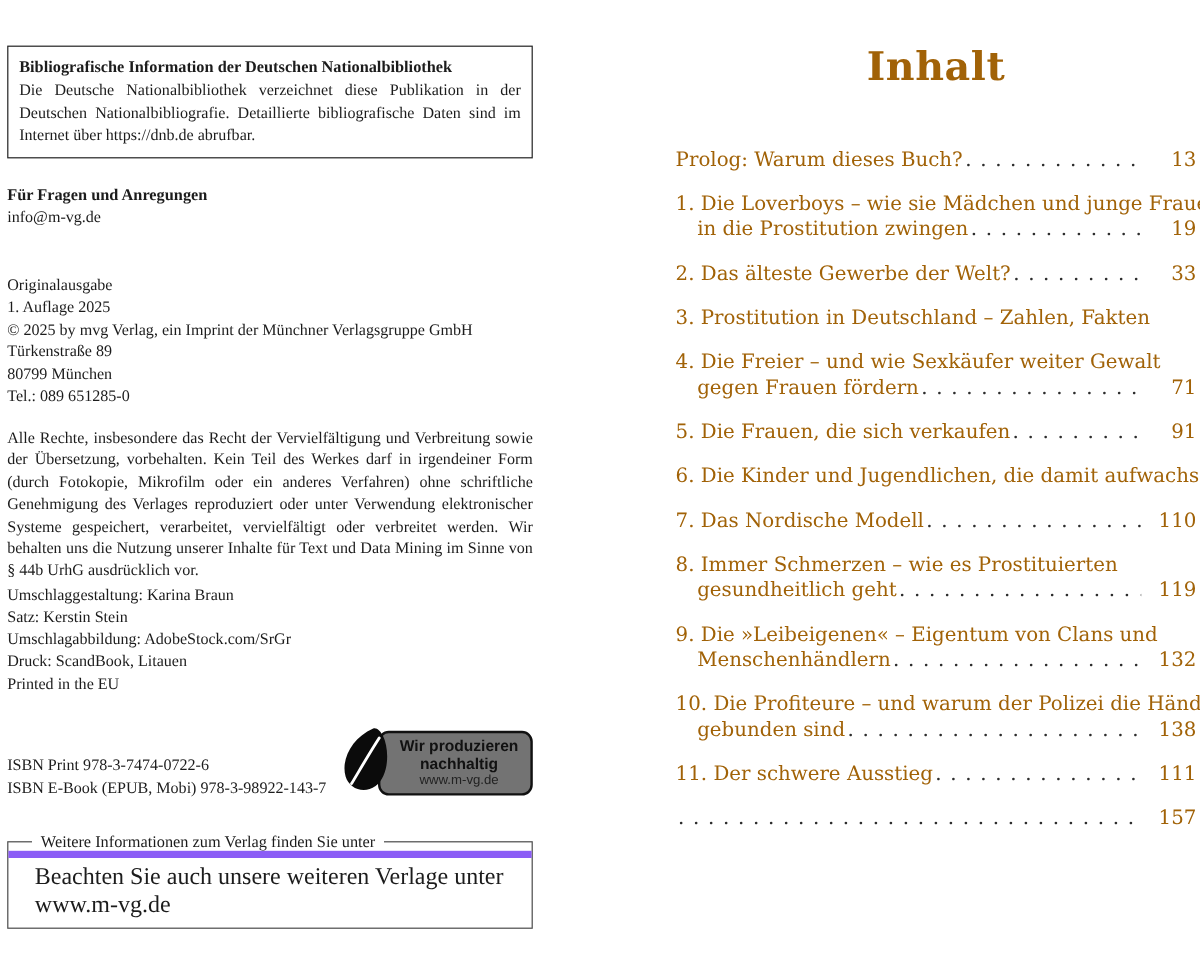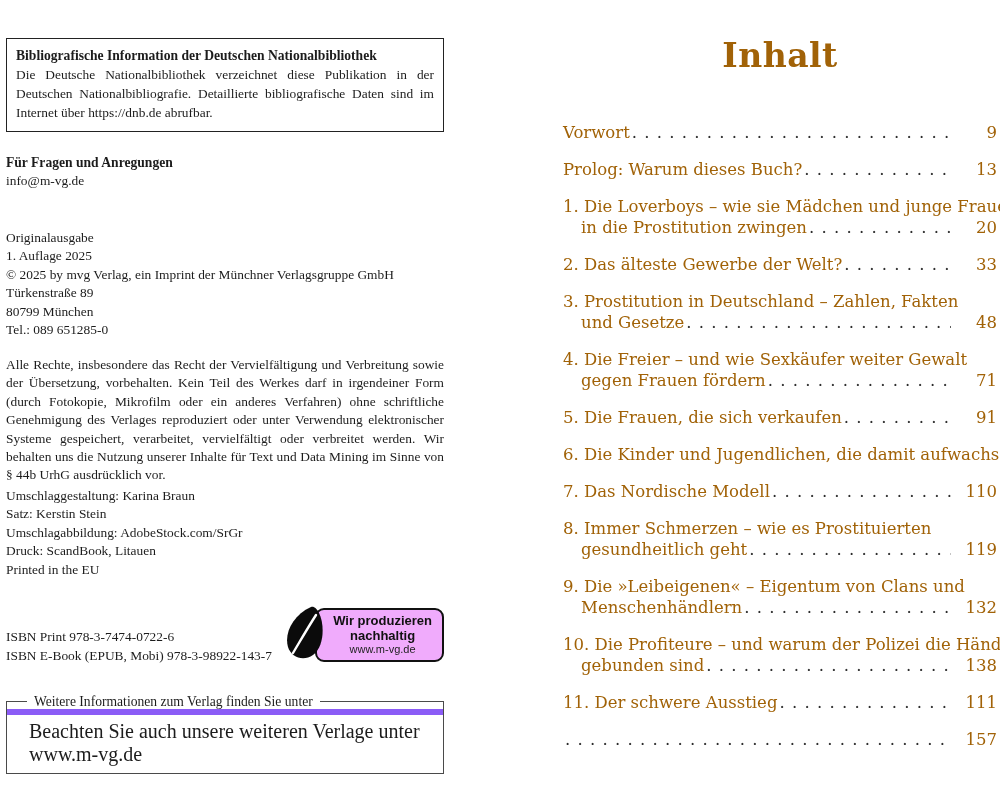--- a/index.html
+++ b/index.html
@@ -14,21 +14,21 @@
   .contact{top:153px;}
   .bold-line{font-weight:bold;font-size:13.6px;line-height:19px;}
   .plain{font-size:13.4px;line-height:18.4px;}
   .edition{top:229px;}
   .rights{top:356px;font-size:13.4px;line-height:18.4px;text-align:justify;margin:0;}
   .credits{top:487px;}
   .isbn-row{top:605px;display:flex;align-items:flex-end;}
   .isbn-lines{flex:0 0 auto;padding-top:10px;}
   .eco-badge{margin-left:auto;display:flex;align-items:center;}
   .leaf{margin-right:-14px;position:relative;z-index:2;}
-  .eco-box{border:2px solid #111;border-radius:9px;background:#f0abfc;padding:3px 10px 4px 16px;
+  .eco-box{border:2px solid #111;border-radius:9px;background:#737373;padding:3px 10px 4px 16px;
            text-align:center;font-family:"Liberation Sans",sans-serif;}
   .eco-main{font-weight:bold;font-size:13px;line-height:15px;color:#111;}
   .eco-url{font-size:11px;color:#222;line-height:13px;}
   .info-box{top:694px;border:1px solid #4a4a4a;margin:0;padding:0;box-sizing:border-box;}
   .info-box legend{margin-left:20px;padding:0 7px;font-size:13.6px;line-height:15px;}
   .info-url{font-weight:bold;font-size:22px;padding:0 0 7px 22px;letter-spacing:0.5px;}
   .info-note{border-top:6px solid #8b5cf6;padding:5px 0 7px 22px;font-size:20px;}
   
   .right-page{position:absolute;left:563px;top:0;width:434px;font-family:"DejaVu Serif",serif;color:#a16207;}
   .toc-title{font-size:33px;font-weight:600;text-align:center;margin:36px 0 47px 0;letter-spacing:0.5px;}
@@ -103,60 +103,48 @@
       <div class="info-note">Beachten Sie auch unsere weiteren Verlage unter www.m-vg.de</div>
     </fieldset>
 
   </div>
 
   <div class="right-page">
     <div class="toc-title">Inhalt</div>
 
     <div class="toc">
 
-      <div class="toc-entry">
-        <div class="toc-row">
-          <span class="toc-text">Vorwort</span>
-          <span class="leader"></span>
-          <span class="toc-page">9</span>
-        </div>
-      </div>
 
       <div class="toc-entry">
         <div class="toc-row">
           <span class="toc-text">Prolog: Warum dieses Buch?</span>
           <span class="leader"></span>
           <span class="toc-page">13</span>
         </div>
       </div>
 
       <div class="toc-entry">
         <div class="toc-line1">1. Die Loverboys – wie sie Mädchen und junge Frauen</div>
         <div class="toc-row indent">
           <span class="toc-text">in die Prostitution zwingen</span>
           <span class="leader"></span>
-          <span class="toc-page">20</span>
+          <span class="toc-page">19</span>
         </div>
       </div>
 
       <div class="toc-entry">
         <div class="toc-row">
           <span class="toc-text">2. Das älteste Gewerbe der Welt?</span>
           <span class="leader"></span>
           <span class="toc-page">33</span>
         </div>
       </div>
 
       <div class="toc-entry">
         <div class="toc-line1">3. Prostitution in Deutschland – Zahlen, Fakten</div>
-        <div class="toc-row indent">
-          <span class="toc-text">und Gesetze</span>
-          <span class="leader"></span>
-          <span class="toc-page">48</span>
-        </div>
       </div>
 
       <div class="toc-entry">
         <div class="toc-line1">4. Die Freier – und wie Sexkäufer weiter Gewalt</div>
         <div class="toc-row indent">
           <span class="toc-text">gegen Frauen fördern</span>
           <span class="leader"></span>
           <span class="toc-page">71</span>
         </div>
       </div>

